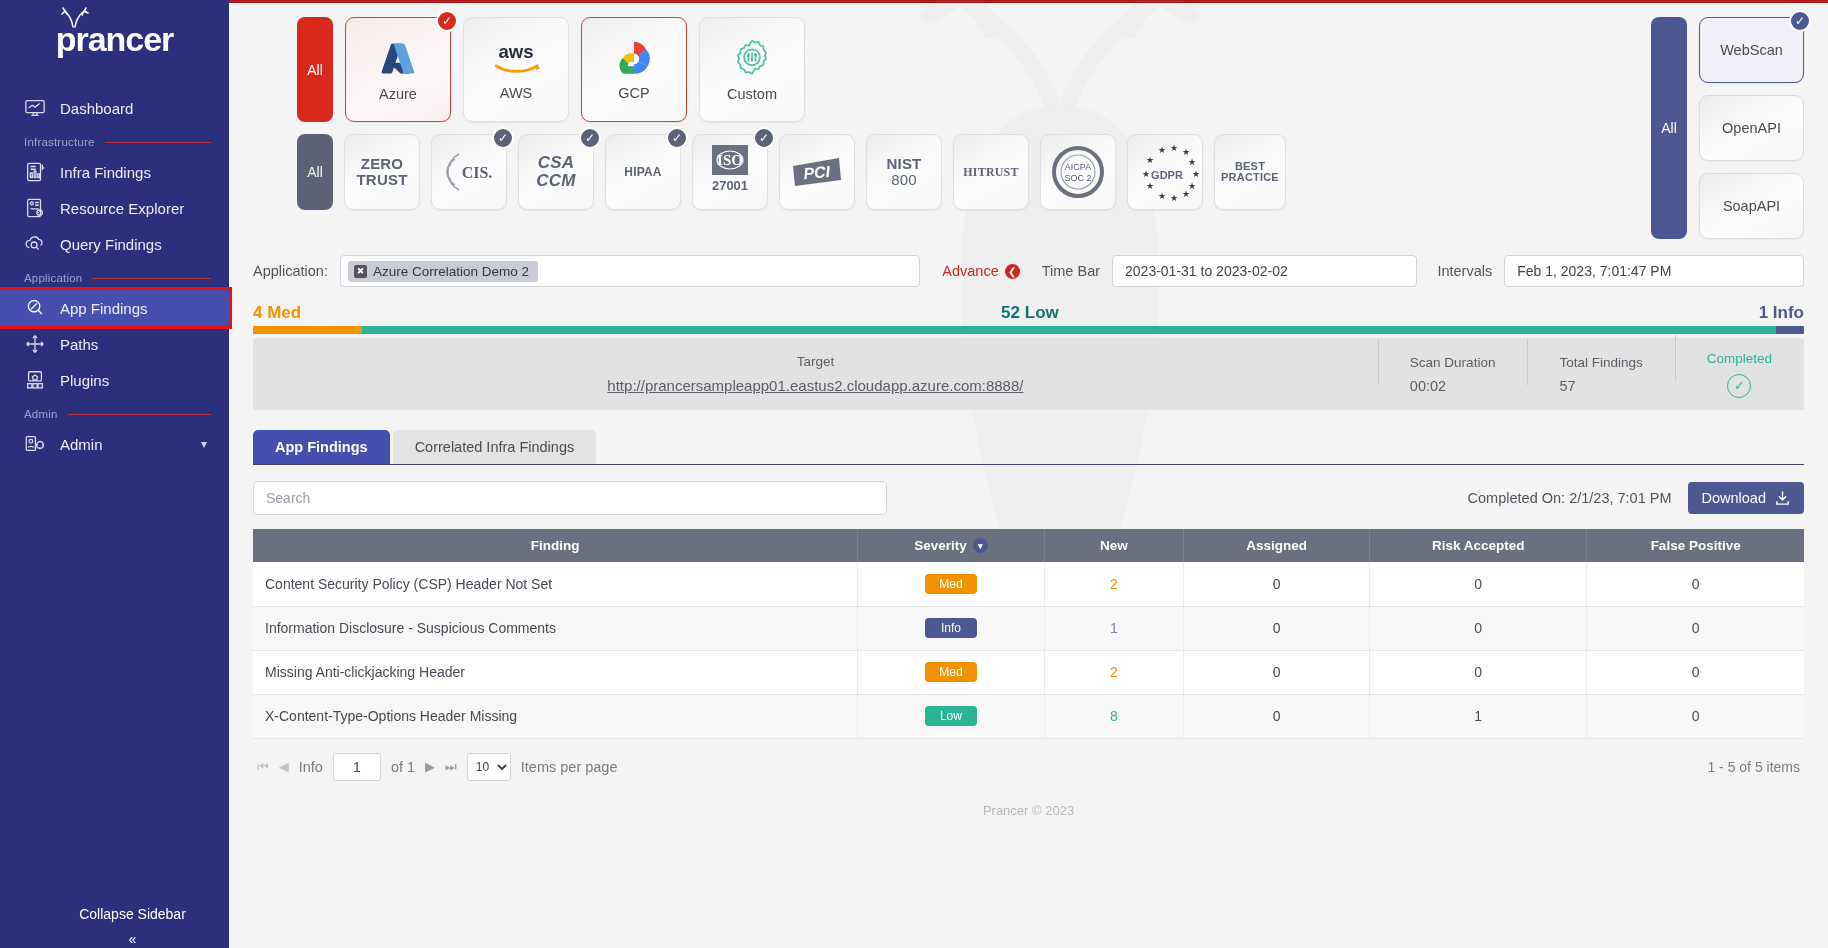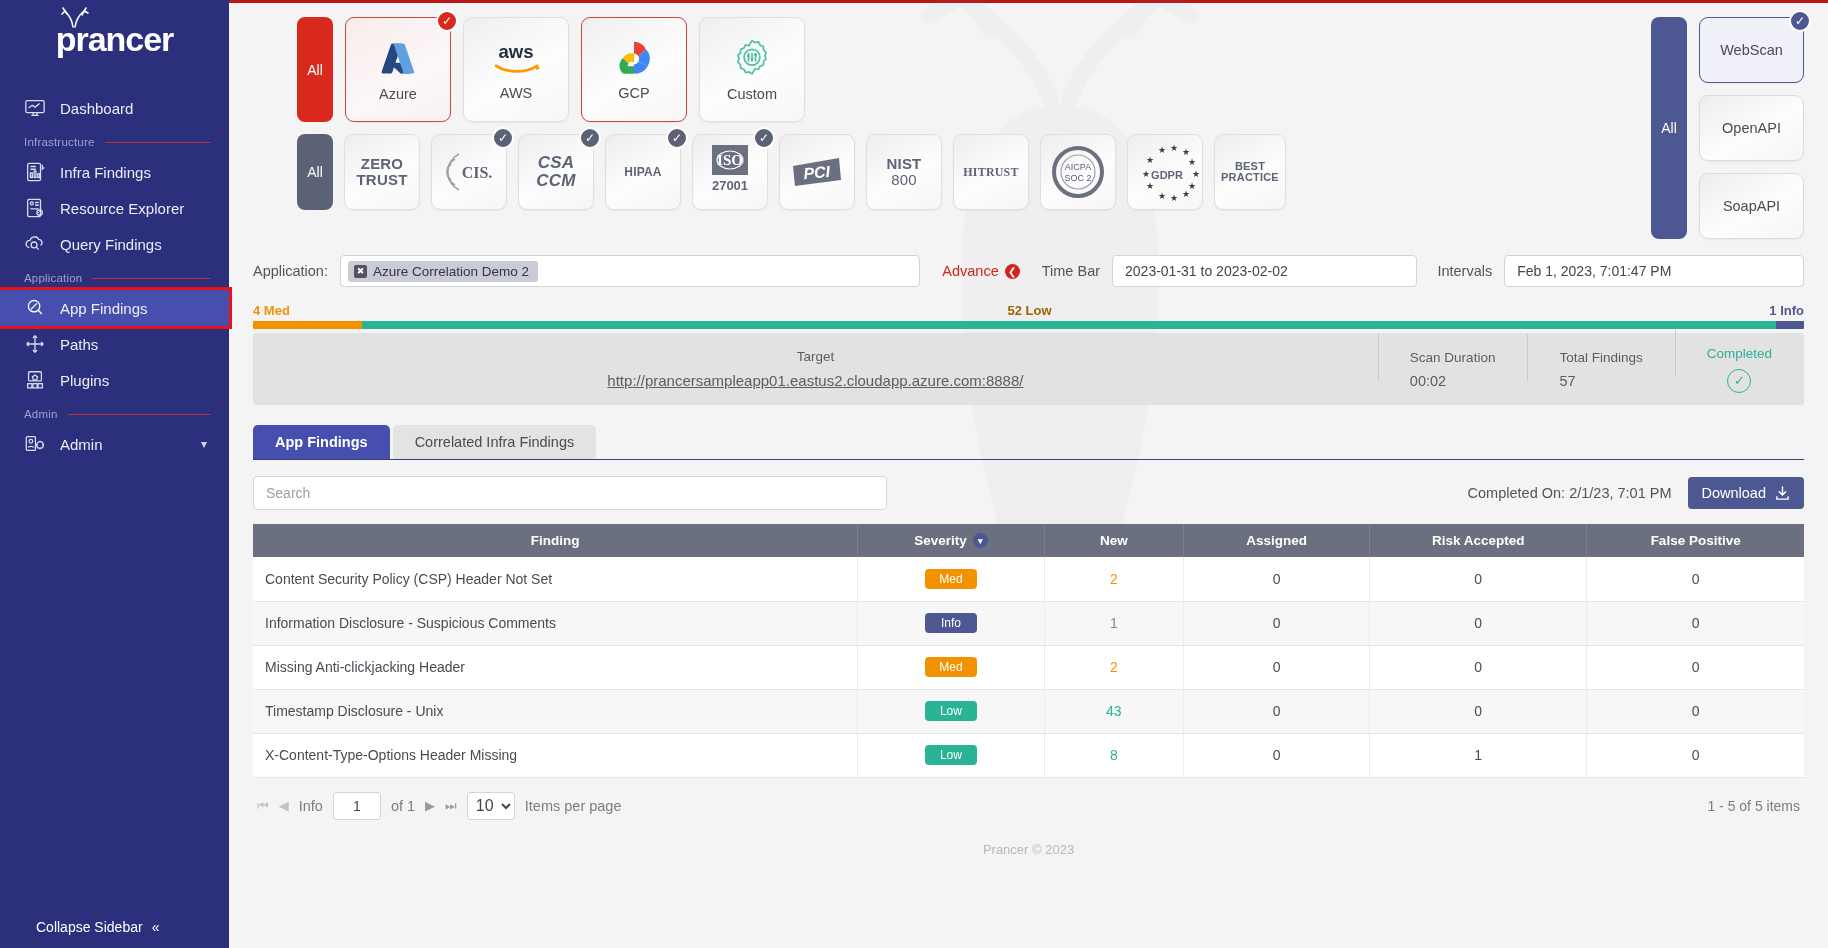--- a/index.html
+++ b/index.html
@@ -34,21 +34,21 @@
     outline:3px solid #e8121a; outline-offset:0px; position:relative; z-index:4;
   }
   .section-label {
     display:flex; align-items:center; gap:10px;
     font-size:11.5px; color:#9fa2cd; padding:10px 18px 6px 24px; letter-spacing:.2px;
   }
   .section-label .rule { flex:1 1 auto; height:1px; background:#b5333a; }
   .chev { margin-left:auto; margin-right:22px; font-size:12px; color:#cfd2ea; }
   .collapse {
     height:42px; display:flex; align-items:center; gap:9px;
-    padding-left:36px; font-size:14px; color:#ffffff; cursor:pointer;
+    padding-left:36px; font-size:14px; color:#ffffff; cursor:pointer;flex-direction:column;
   }
 
   
   .main { flex:1 1 auto; position:relative; background:#f4f4f4; overflow:hidden; }
   .topline { height:3px; background:#b5181b; width:100%; }
   .watermark {
     position:absolute; left:52%; top:-40px; transform:translateX(-50%);
     width:470px; height:760px; opacity:.05; pointer-events:none; z-index:0;
   }
   .content { position:relative; z-index:1; padding:0 24px; }
@@ -120,21 +120,21 @@
   .chip .x {
     width:13px; height:13px; background:#53535e; color:#fff; border-radius:2px;
     font-size:9px; display:flex; align-items:center; justify-content:center; cursor:pointer;
   }
   .advance { color:#d2241d; font-size:14.5px; display:flex; align-items:center; gap:6px; cursor:pointer; margin:0 22px 0 22px; white-space:nowrap;}
   .advance .circ { width:15px; height:15px; border-radius:50%; background:#d2241d; color:#fff; font-size:10px; display:flex; align-items:center; justify-content:center; }
   .inputbox { height:32px; background:#fff; border:1px solid #d4d4d8; border-radius:4px; display:flex; align-items:center; padding:0 12px; font-size:14px; color:#44444f; }
 
   
   .sevwrap { margin-top:16px; }
-  .sevlabels { display:flex; justify-content:space-between; font-size:13px; font-weight:600; padding-bottom:3px; }
+  .sevlabels { display:flex; justify-content:space-between; font-size:17px; font-weight:600; padding-bottom:3px; }
   .sevbar { display:flex; height:8px; border-radius:1px; overflow:hidden; }
 
   
   .summary {
     margin-top:4px; background:#e2e2e2; border-radius:3px; height:72px;
     display:flex; align-items:center;
   }
   .sum-target { flex:1 1 auto; text-align:center; }
   .sum-cell { padding:0 32px; text-align:left; position:relative; }
   .sum-cell + .sum-cell::before, .sum-target + .sum-cell::before {
@@ -194,21 +194,21 @@
   .sortcaret {
     display:inline-flex; width:15px; height:15px; border-radius:50%; background:#4d5892;
     color:#fff; align-items:center; justify-content:center; font-size:9px; margin-left:6px; vertical-align:middle;
   }
 
   
   .pager { display:flex; align-items:center; gap:10px; padding:14px 4px; font-size:14.5px; color:#7b7b86; }
   .pgicon { color:#c2c2cb; cursor:pointer; font-size:13px; }
   .pgicon.on { color:#9a9aa4; }
   .pginput { width:48px; height:28px; border:1px solid #d4d4d8; border-radius:3px; text-align:center; font-size:14px; color:#44444f; background:#fff; }
-  .pgsel { height:28px; border:1px solid #d4d4d8; border-radius:3px; background:#fff; font-size:16px; color:#44444f; padding:0 4px; }
+  .pgsel { height:28px; border:1px solid #d4d4d8; border-radius:3px; background:#fff; font-size:12px; color:#44444f; padding:0 4px; }
   .pgright { margin-left:auto; font-size:14px; color:#7b7b86; }
 
   .footer { text-align:center; font-size:13px; color:#b7b7bf; padding-top:8px; }
 </style>
 </head>
 <body>
 
 <div class="app">
 
   <aside class="sidebar">
@@ -548,21 +548,21 @@
         </div>
         <span class="lab" style="margin-left:20px;">Intervals</span>
         <div class="inputbox" style="width:320px;">
           <span>Feb 1, 2023, 7:01:47 PM</span>
         </div>
       </div>
 
       <div class="sevwrap">
         <div class="sevlabels">
           <span style="color:#f39200">4 Med</span>
-          <span style="color:#a16207">52 Low</span>
+          <span style="color:#0f766e">52 Low</span>
           <span style="color:#4d5892">1 Info</span>
         </div>
         <div class="sevbar">
           <div style="width:7%;background:#f39200"></div>
           <div style="width:91.2%;background:#2bb395"></div>
           <div style="width:1.8%;background:#4d5892"></div>
         </div>
       </div>
 
       <div class="summary">
@@ -639,28 +639,20 @@
           </tr>
           <tr>
             <td class="finding">Missing Anti-clickjacking Header</td>
             <td><span class="pill med">Med</span></td>
             <td class="num med">2</td>
             <td>0</td>
             <td>0</td>
             <td>0</td>
           </tr>
           <tr>
-            <td class="finding">Timestamp Disclosure - Unix</td>
-            <td><span class="pill low">Low</span></td>
-            <td class="num low">43</td>
-            <td>0</td>
-            <td>0</td>
-            <td>0</td>
-          </tr>
-          <tr>
             <td class="finding">X-Content-Type-Options Header Missing</td>
             <td><span class="pill low">Low</span></td>
             <td class="num low">8</td>
             <td>0</td>
             <td>1</td>
             <td>0</td>
           </tr>
         </tbody>
       </table>
 

